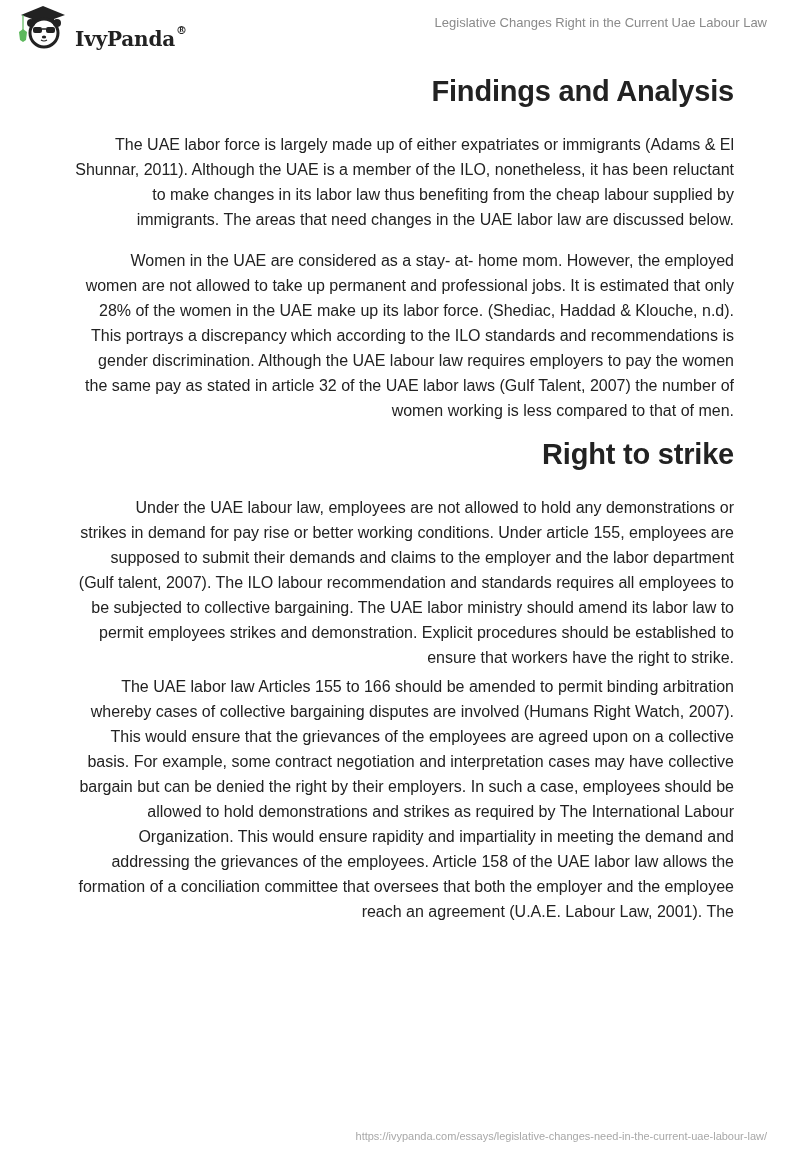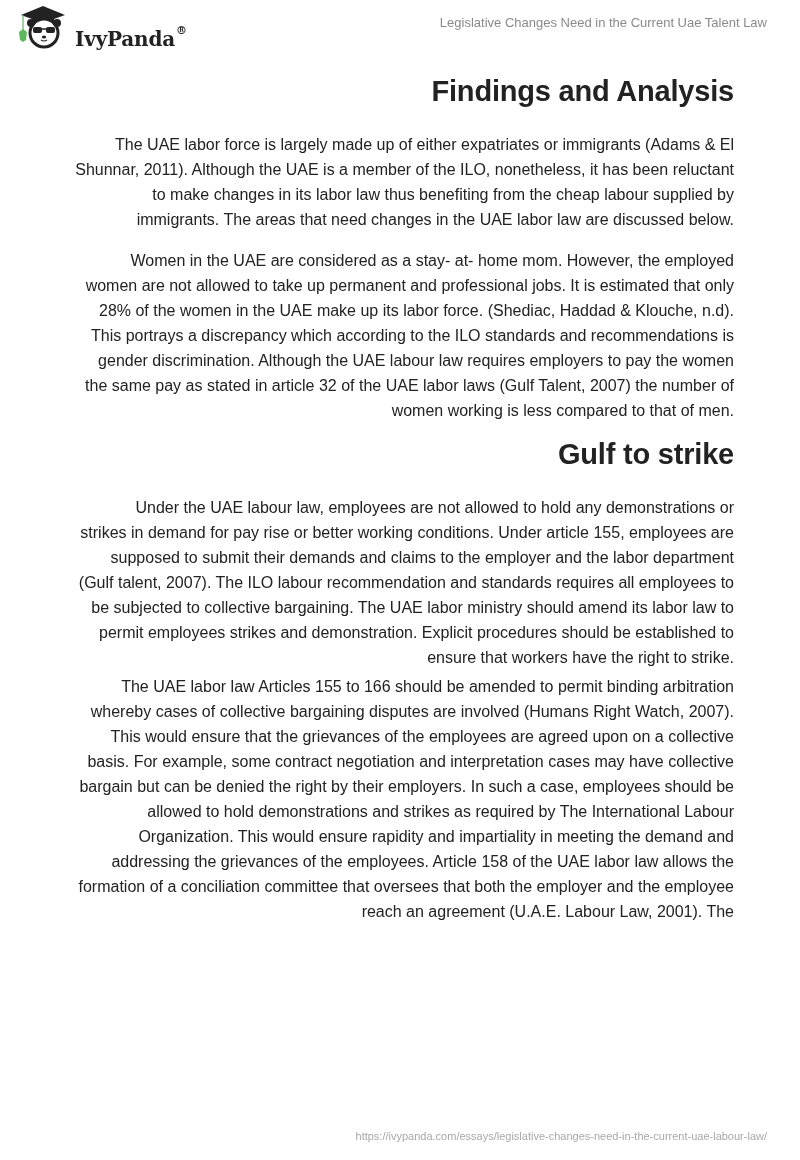--- a/index.html
+++ b/index.html
@@ -118,27 +118,27 @@
 
       <rect x="16" y="26" width="9" height="6" rx="2" fill="#222222"></rect>
       <rect x="29" y="26" width="9" height="6" rx="2" fill="#222222"></rect>
       <line x1="25" y1="28" x2="29" y2="28" stroke="#222222" stroke-width="1.5"></line>
 
       <ellipse cx="27" cy="36" rx="2.2" ry="1.5" fill="#222222"></ellipse>
       <path d="M24,39 Q27,41 30,39" stroke="#222222" stroke-width="1.2" fill="none"></path>
     </svg>
     <span class="logo-text"><span>IvyPanda</span><span class="logo-reg">®</span></span>
   </a>
-  <div class="doc-title">Legislative Changes Need in the Current Uae Talent Law</div>
+  <div class="doc-title">Legislative Changes Right in the Current Uae Labour Law</div>
 </div>
 
 <main class="content">
   <h2 class="h-findings">Findings and Analysis</h2>
   <p class="p1">The UAE labor force is largely made up of either expatriates or immigrants (Adams &amp; El Shunnar, 2011). Although the UAE is a member of the ILO, nonetheless, it has been reluctant to make changes in its labor law thus benefiting from the cheap labour supplied by immigrants. The areas that need changes in the UAE labor law are discussed below.</p>
 
   <p class="p2">Women in the UAE are considered as a stay- at- home mom. However, the employed women are not allowed to take up permanent and professional jobs. It is estimated that only 28% of the women in the UAE make up its labor force. (Shediac, Haddad &amp; Klouche, n.d). This portrays a discrepancy which according to the ILO standards and recommendations is gender discrimination. Although the UAE labour law requires employers to pay the women the same pay as stated in article 32 of the UAE labor laws (Gulf Talent, 2007) the number of women working is less compared to that of men.</p>
 
-  <h2 class="h-strike">Gulf to strike</h2>
+  <h2 class="h-strike">Right to strike</h2>
   <p class="p3">Under the UAE labour law, employees are not allowed to hold any demonstrations or strikes in demand for pay rise or better working conditions. Under article 155, employees are supposed to submit their demands and claims to the employer and the labor department (Gulf talent, 2007). The ILO labour recommendation and standards requires all employees to be subjected to collective bargaining. The UAE labor ministry should amend its labor law to permit employees strikes and demonstration. Explicit procedures should be established to ensure that workers have the right to strike.</p>
   <p class="p4">The UAE labor law Articles 155 to 166 should be amended to permit binding arbitration whereby cases of collective bargaining disputes are involved (Humans Right Watch, 2007). This would ensure that the grievances of the employees are agreed upon on a collective basis. For example, some contract negotiation and interpretation cases may have collective bargain but can be denied the right by their employers. In such a case, employees should be allowed to hold demonstrations and strikes as required by The International Labour Organization. This would ensure rapidity and impartiality in meeting the demand and addressing the grievances of the employees. Article 158 of the UAE labor law allows the formation of a conciliation committee that oversees that both the employer and the employee reach an agreement (U.A.E. Labour Law, 2001). The</p>
 </main>
 
 <a class="footer-url">https://ivypanda.com/essays/legislative-changes-need-in-the-current-uae-labour-law/</a>
 
 </body></html>

